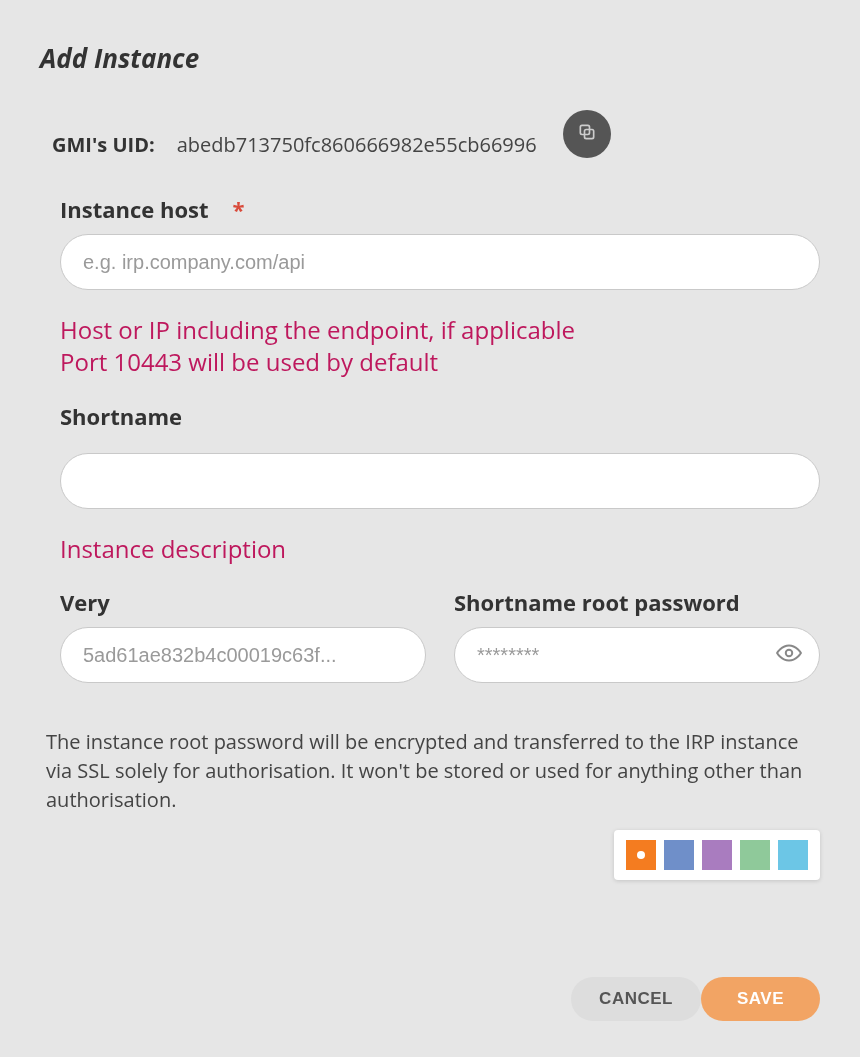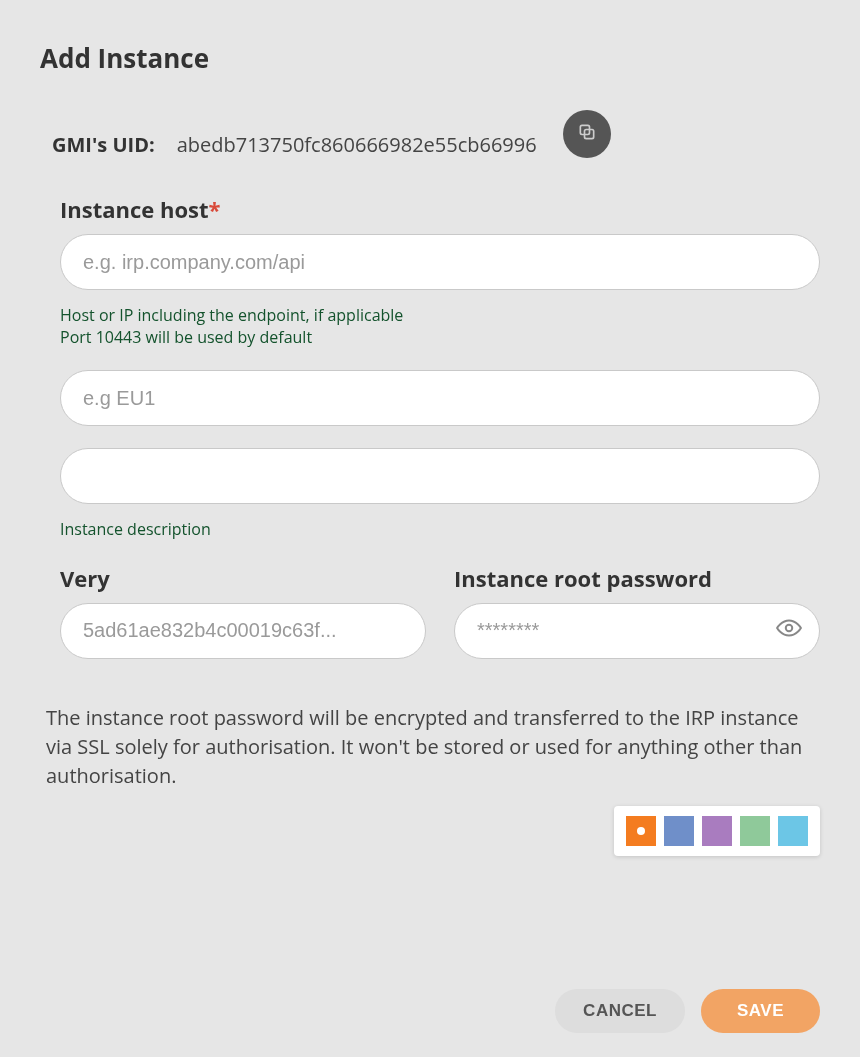--- a/index.html
+++ b/index.html
@@ -8,20 +8,21 @@
     background: #e6e6e6;
     font-family: -apple-system, "Segoe UI", "Open Sans", Arial, sans-serif;
     color: #3e3e3e;
     padding: 40px 40px 30px 40px;
   }
   .page-title {
     font-size: 26px;
     font-weight: 700;
     color: #333;
     margin-bottom: 34px;
+    font-style: italic;
   }
   .uid-row {
     display: flex;
     align-items: flex-end;
     gap: 22px;
     margin-left: 12px;
     margin-bottom: 36px;
   }
   .uid-label {
     font-size: 20px;
@@ -43,27 +44,27 @@
   .copy-btn svg { width: 20px; height: 20px; stroke: #ccc; fill: none; stroke-width: 2; }
 
   .form { padding-left: 20px; }
 
   .field { margin-bottom: 22px; }
   .field-label {
     font-size: 22px;
     font-weight: 700;
     color: #333;
     margin-bottom: 10px;
-    display: flex; align-items: center; gap: 0;
+    display: flex; align-items: center; gap: 24px;
   }
   .req { color: #d94a3a; font-weight: 700; font-size: 22px; }
   .helper {
-    font-size: 16px;
-    color: #14532d;
-    margin-top: 15px;
+    font-size: 24px;
+    color: #be185d;
+    margin-top: 24px;
     line-height: 1.35;
   }
 
   .input {
     width: 100%;
     height: 56px;
     border-radius: 28px;
     border: 1px solid #c9c9c9;
     background: #fff;
     font-size: 20px;
@@ -119,23 +120,22 @@
     width: 8px; height: 8px;
     background: #fff;
     border-radius: 50%;
     top: 50%; left: 50%;
     transform: translate(-50%, -50%);
   }
 
   .actions {
     position: absolute;
     right: 40px;
-    bottom: 24px;
-    display: flex;
-    gap: 16px;
+    bottom: 36px;
+    display: flex;
     align-items: center;
   }
   .btn {
     height: 44px;
     padding: 0 28px;
     border-radius: 22px;
     font-size: 17px;
     font-weight: 700;
     letter-spacing: 0.5px;
     display: flex; align-items: center; justify-content: center;
@@ -176,38 +176,40 @@
     <div class="field-label">
       <span>Instance host</span>
       <span class="req">*</span>
     </div>
     <input class="input" type="text" placeholder="e.g. irp.company.com/api" style="">
     <div class="helper" style="white-space: pre-line;">Host or IP including the endpoint, if applicable
 Port 10443 will be used by default</div>
   </div>
 
   <div class="field">
-    <input class="input" type="text" placeholder="e.g EU1" style="">
+    <div class="field-label">
+      <span>Shortname</span>
+    </div>
   </div>
 
   <div class="field">
     <input class="input" type="text" placeholder="" style="">
     <div class="helper">Instance description</div>
   </div>
 
   <div class="two-col">
     <div class="col field">
       <div class="field-label">
         <span>Very</span>
       </div>
       <input class="input" type="text" placeholder="5ad61ae832b4c00019c63f..." style="">
     </div>
     <div class="col field">
       <div class="field-label">
-        <span>Instance root password</span>
+        <span>Shortname root password</span>
       </div>
       <div class="pw-wrap">
         <input class="input" type="password" style="padding-right: 52px;" placeholder="********">
         <span class="eye">
           <span>
             <svg viewBox="0 0 24 24">
                 <path d="M1 12s4-7 11-7 11 7 11 7-4 7-11 7S1 12 1 12z"></path>
                 <circle cx="12" cy="12" r="3"></circle>
               </svg>
           </span>

